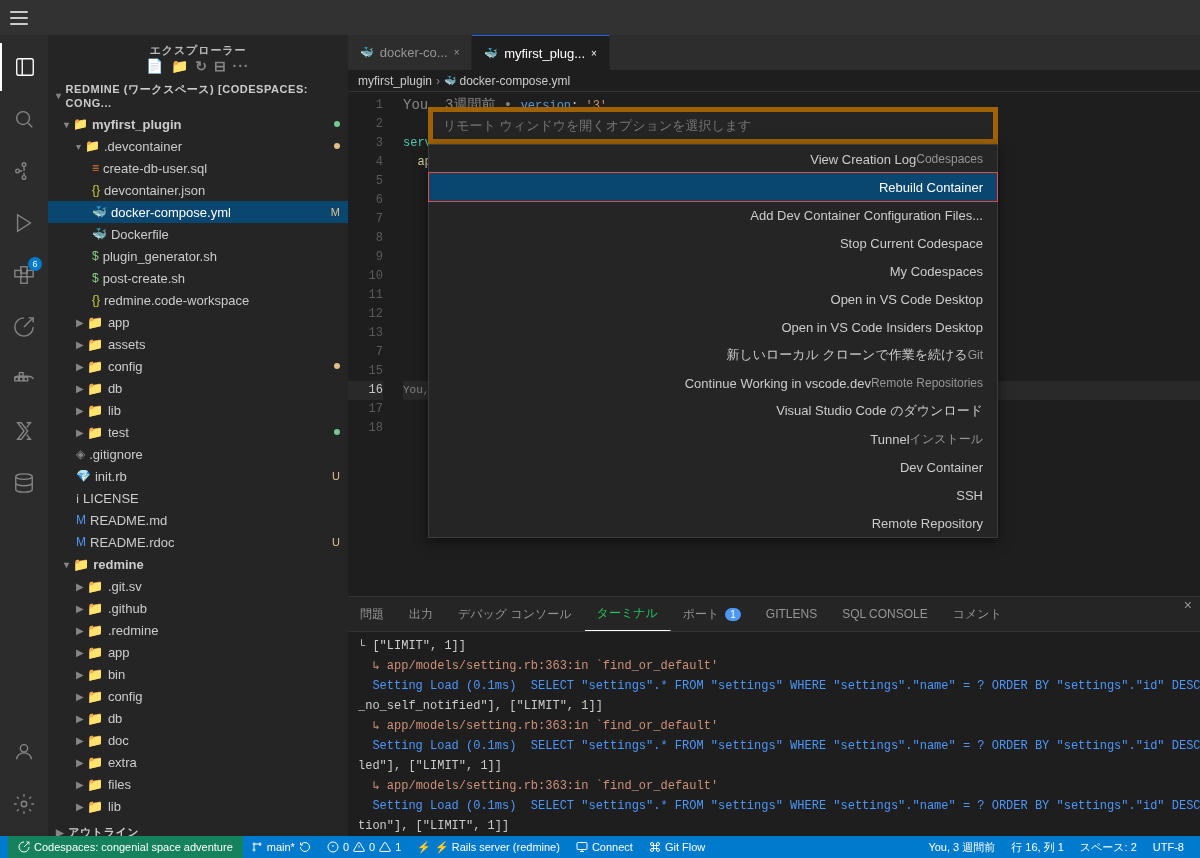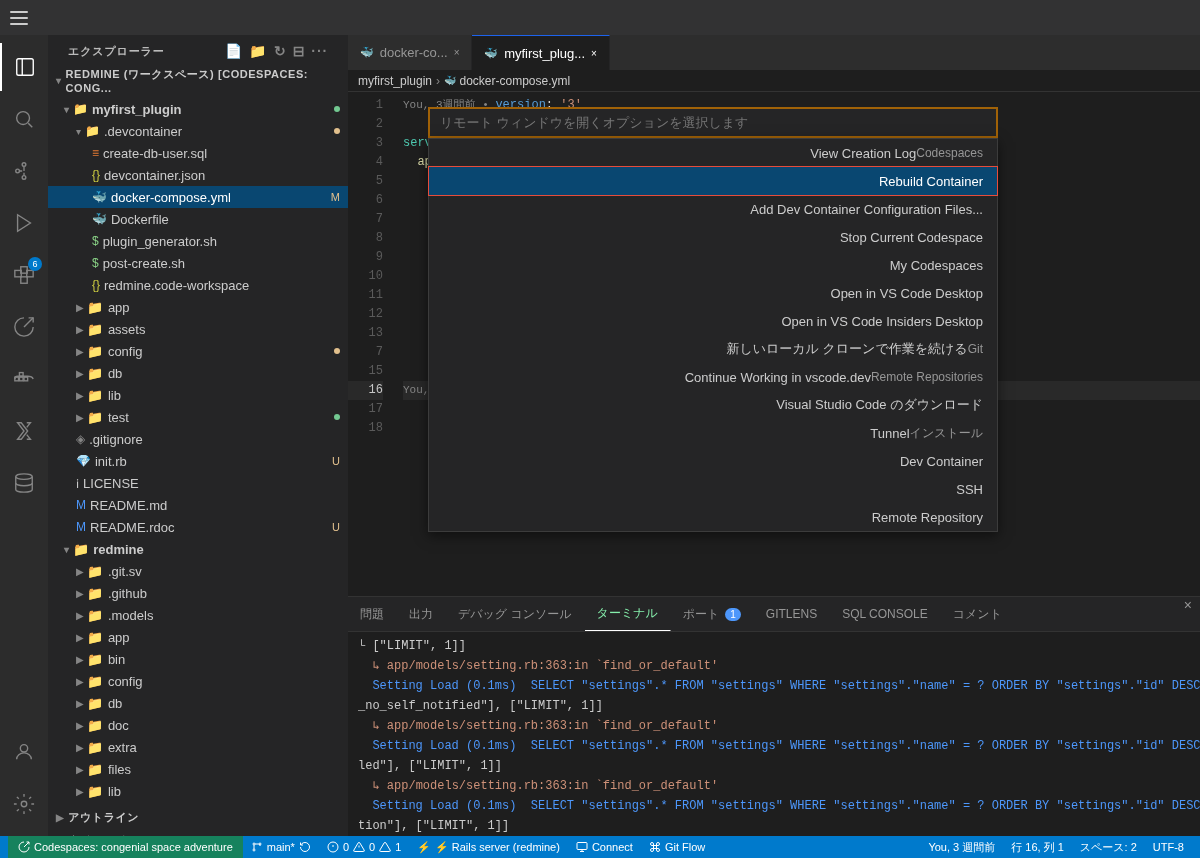--- a/index.html
+++ b/index.html
@@ -111,20 +111,21 @@
     .sidebar-header {
       padding: 8px 20px 4px 20px;
       font-size: 11px;
       font-weight: 700;
       letter-spacing: 0.08em;
       color: #bbbbbb;
       text-transform: uppercase;
       display: flex;
       align-items: center;
       justify-content: space-between;
+      flex-direction: column;
     }
     .sidebar-header-icons {
       display: flex;
       gap: 6px;
       color: #858585;
       font-size: 14px;
     }
     .sidebar-content {
       flex: 1;
       overflow-y: auto;
@@ -284,21 +285,21 @@
     }
     .dropdown-container {
       position: absolute;
       top: 15px;
       left: 80px;
       right: 0;
       pointer-events: all;
     }
     .search-input-container {
       background: #252526;
-      border: 2px solid #a16207;
+      border: 5px solid #a16207;
       padding: 6px 10px;
       font-size: 13px;
       color: #cccccc;
       width: 570px;
     }
     .search-input-container input {
       background: transparent;
       border: none;
       outline: none;
       color: #cccccc;
@@ -352,21 +353,21 @@
       padding: 0 12px;
       display: flex;
       align-items: center;
       gap: 6px;
       color: #969696;
       cursor: pointer;
       font-size: 12px;
       border-right: 1px solid transparent;
     }
     .panel-tab.active {
-      color: #86efac;
+      color: #22c55e;
       border-bottom: 1px solid #ffffff;
     }
     .panel-tab .count-badge {
       background: #4d97fb;
       color: white;
       font-size: 10px;
       padding: 1px 5px;
       border-radius: 10px;
     }
     .panel-content {
@@ -644,21 +645,21 @@
           <span>.git.sv</span>
         </div>
         <div class="tree-item" style="padding-left: 28px;">
           <span class="chevron">▶</span>
           <span style="color: #c09553;">📁</span>
           <span>.github</span>
         </div>
         <div class="tree-item" style="padding-left: 28px;">
           <span class="chevron">▶</span>
           <span style="color: #c09553;">📁</span>
-          <span>.models</span>
+          <span>.redmine</span>
         </div>
         <div class="tree-item" style="padding-left: 28px;">
           <span class="chevron">▶</span>
           <span style="color: #c09553;">📁</span>
           <span>app</span>
         </div>
         <div class="tree-item" style="padding-left: 28px;">
           <span class="chevron">▶</span>
           <span style="color: #c09553;">📁</span>
           <span>bin</span>
@@ -745,21 +746,21 @@
             <span class="ln">11</span>
             <span class="ln">12</span>
             <span class="ln">13</span>
             <span class="ln">7</span>
             <span class="ln">15</span>
             <span class="ln active" style="background: rgba(255,255,255,0.05);">16</span>
             <span class="ln">17</span>
             <span class="ln">18</span>
           </div>
           <div class="code-area">
-            <div class="code-line"><span style="color:#858585; font-size:11px;">You, 3週間前 • </span><span class="code-blue">version</span>: <span class="code-orange">'3'</span></div>
+            <div class="code-line"><span style="color:#858585; font-size:14px;">You, 3週間前 • </span><span class="code-blue">version</span>: <span class="code-orange">'3'</span></div>
             <div class="code-line"></div>
             <div class="code-line"><span class="code-green">serv</span>  <span class="code-blue">app</span>:</div>
             <div class="code-line">  <span class="code-yellow">ap</span>    <span class="code-blue">build</span>:</div>
             <div class="code-line"></div>
             <div class="code-line"></div>
             <div class="code-line"></div>
             <div class="code-line"></div>
             <div class="code-line"></div>
             <div class="code-line"></div>
             <div class="code-line"></div>

